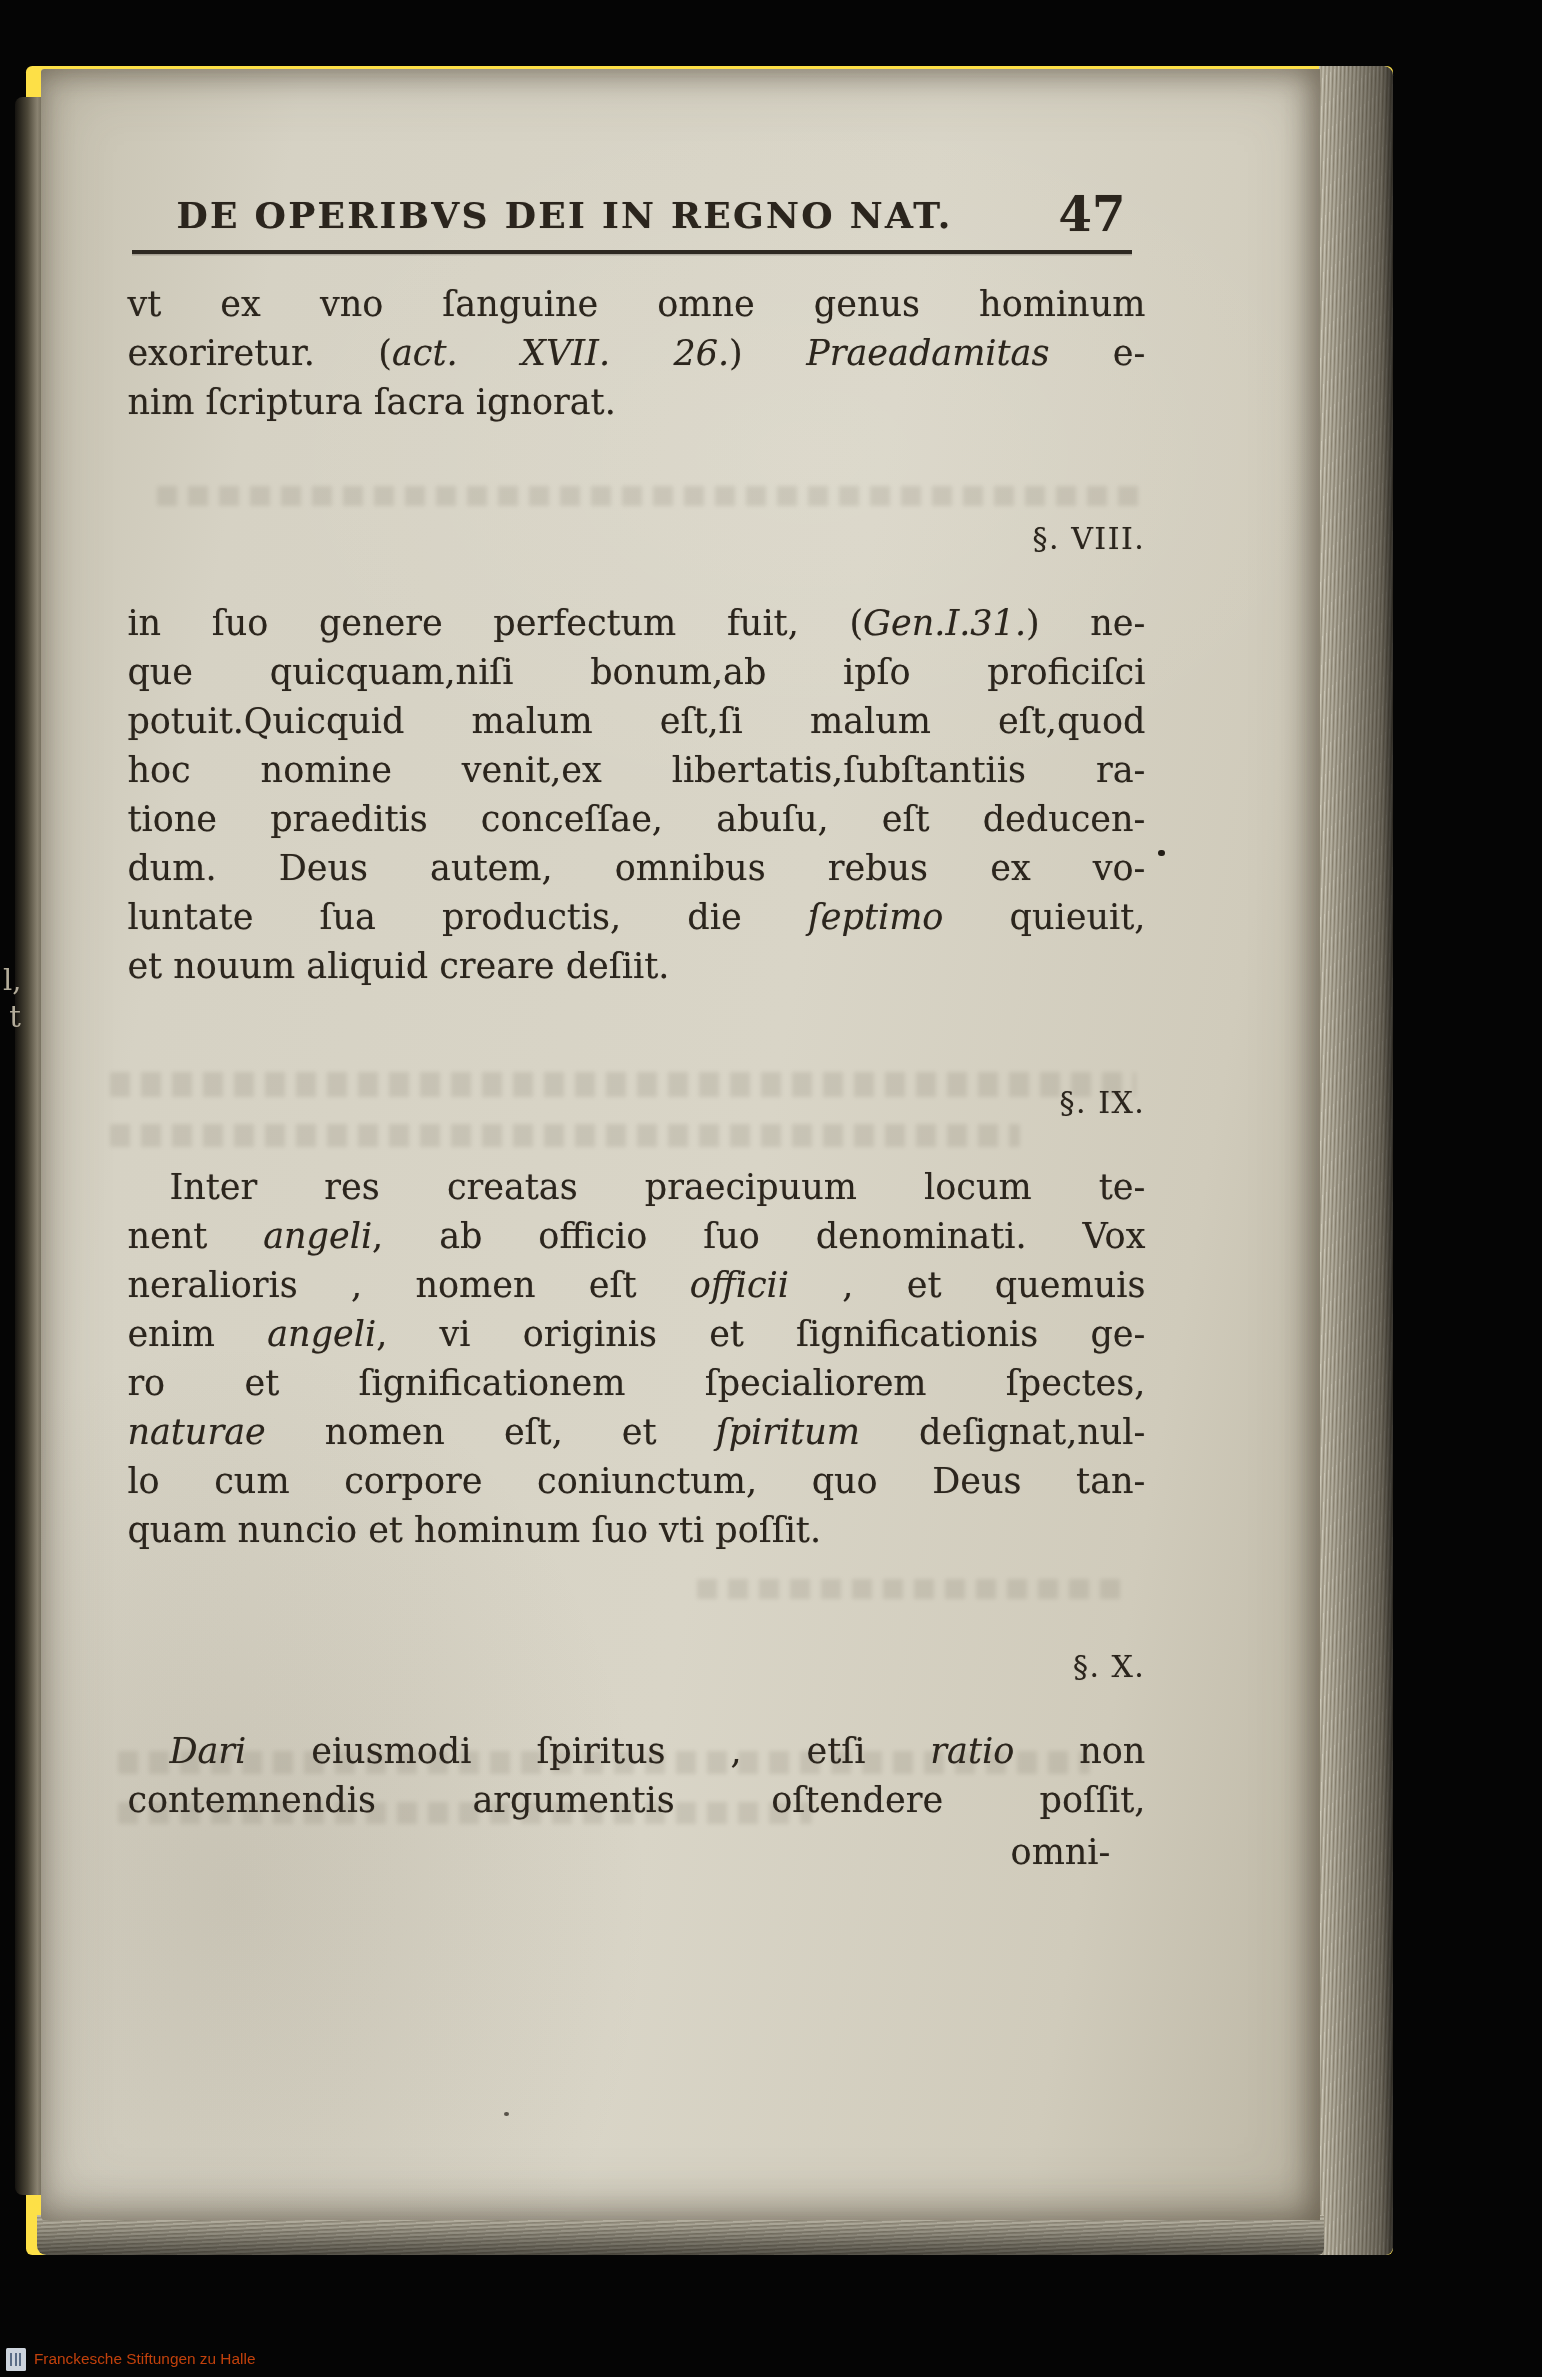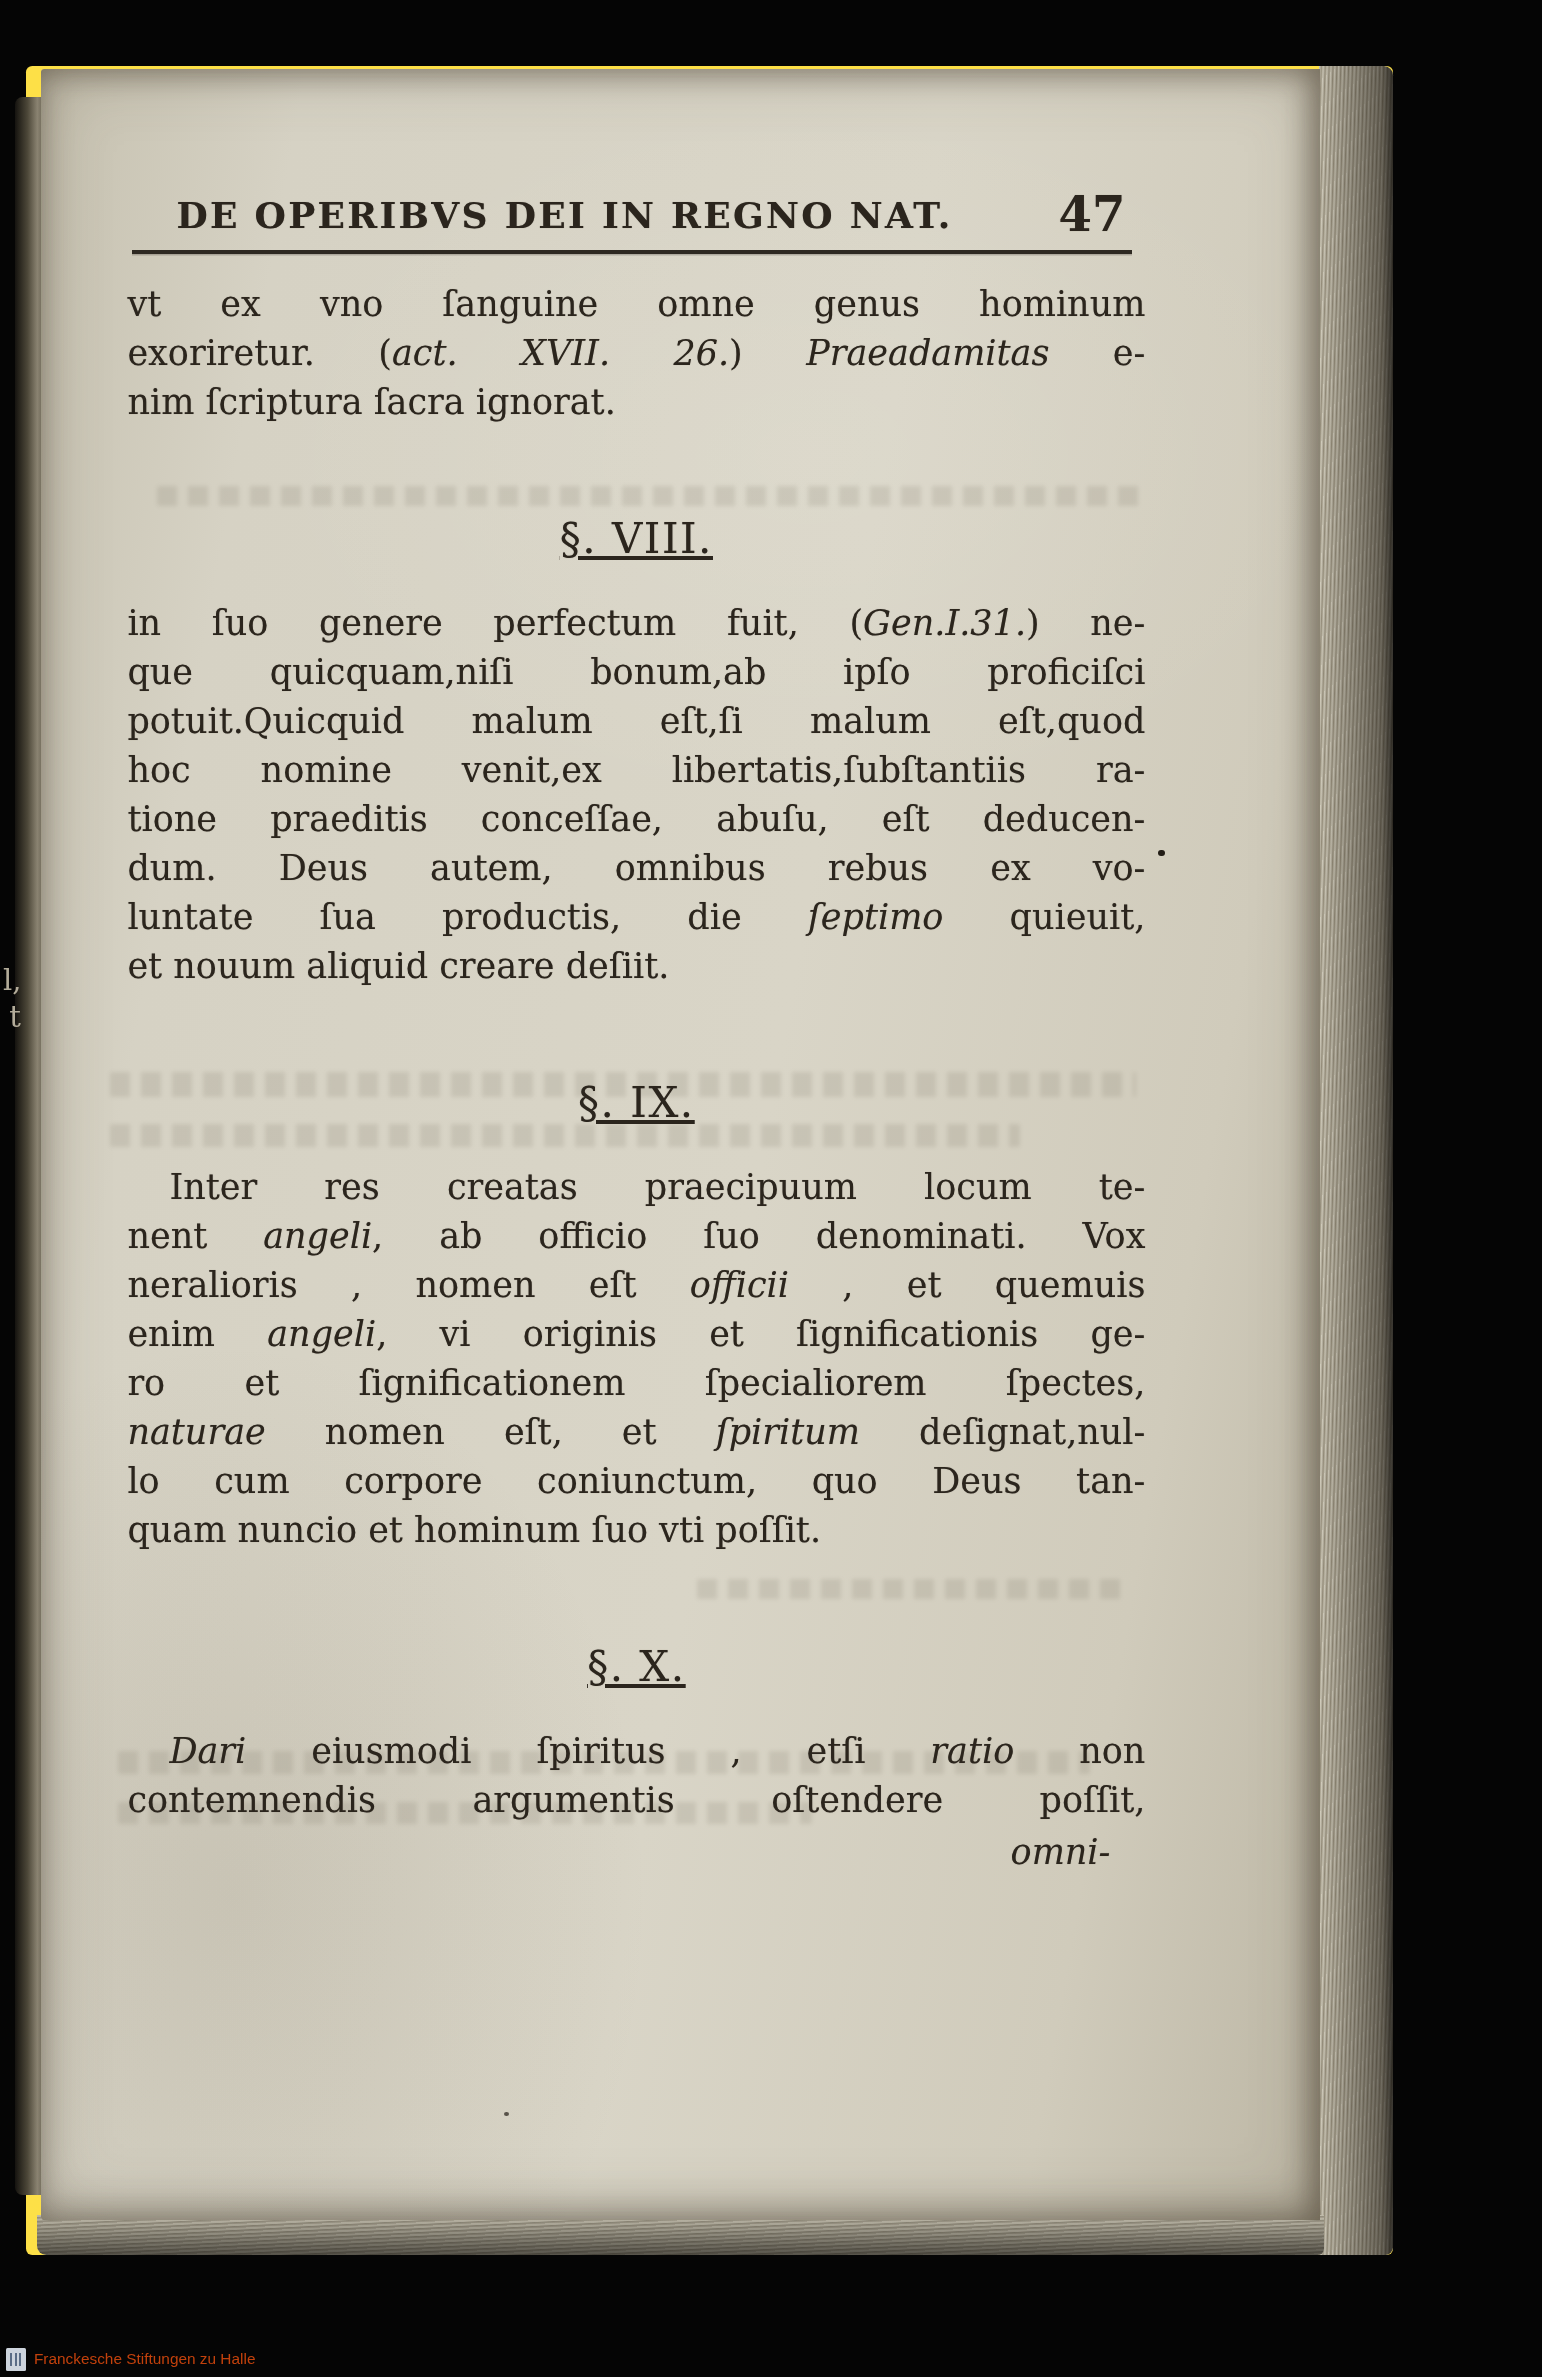--- a/index.html
+++ b/index.html
@@ -38,24 +38,24 @@
   .page-number{font-weight:700;font-size:48px;margin-left:auto;margin-right:20px;transform:translateY(3.1px);
     text-shadow:0 0 0.8px rgba(42,36,28,.45);}
   .header-rule{margin-top:10.8px;margin-left:4.6px;width:1000px;height:3.9px;background:#2e2922;
     box-shadow:0 1.5px 0 rgba(46,41,34,.25);}
   .text-block{margin-top:26px;}
   .line{font-size:35px;line-height:49px;text-align:justify;text-align-last:justify;
     text-shadow:0 0 0.8px rgba(42,36,28,.40);}
   .line.short{text-align-last:left;}
   .line.indent{text-indent:42px;}
   .it{font-style:italic;}
-  .heading{font-size:42px;line-height:51px;letter-spacing:1.5px;text-align:center;margin:86px 0 35px;
-    text-shadow:0 0 0.8px rgba(42,36,28,.40);text-decoration:underline;}
+  .heading{font-size:30px;line-height:51px;letter-spacing:1.5px;text-align:right;margin:86px 0 35px;
+    text-shadow:0 0 0.8px rgba(42,36,28,.40);}
   .catchword{font-size:35px;line-height:49px;text-align:right;padding-right:35px;margin-top:3.1px;
-    text-shadow:0 0 0.8px rgba(42,36,28,.40);font-style:italic;}
+    text-shadow:0 0 0.8px rgba(42,36,28,.40);}
   
   .left-frag{position:absolute;color:#b3ac9a;font-size:29px;font-family:"DejaVu Serif",serif;}
   .frag-0{left:3.1px;top:963px;}
   .frag-1{left:9.3px;top:1000px;}
   .speckle{position:absolute;background:#221d16;border-radius:50%;}
   .sp-1{left:1117px;top:781px;width:6.2px;height:6.2px;}
   .sp-2{left:463px;top:2043px;width:4.6px;height:3.9px;opacity:.7;}
   
   .watermark{position:absolute;left:6.2px;bottom:6.2px;display:flex;align-items:center;gap:7.7px;}
   .wm-logo{width:20px;height:23px;border-radius:1.5px;background:#cdd4dd;position:relative;}

